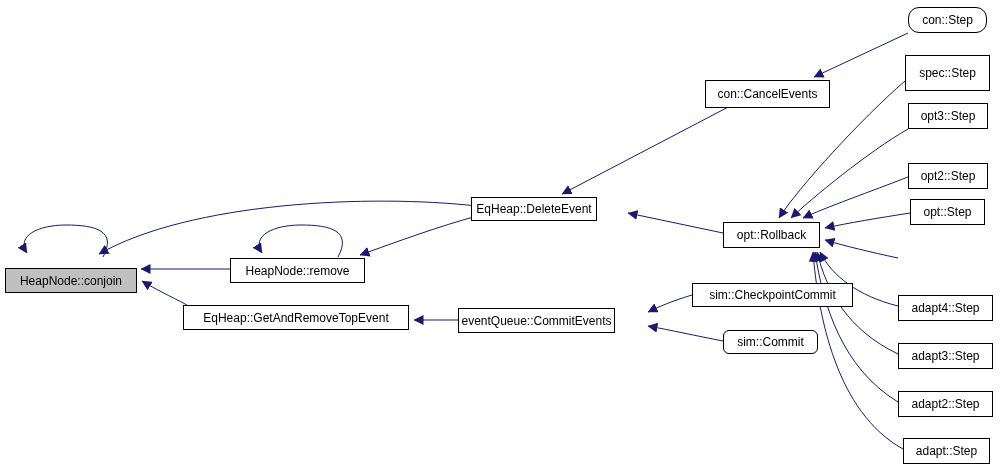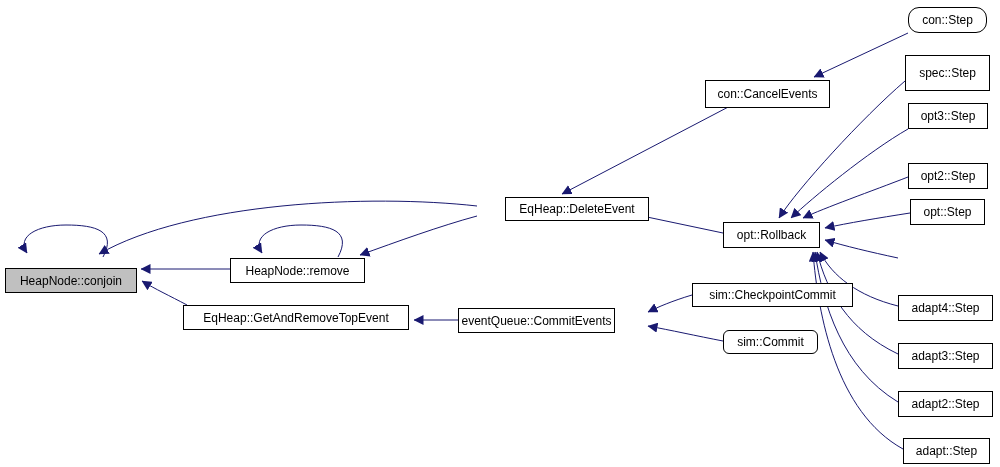--- a/index.html
+++ b/index.html
@@ -69,21 +69,21 @@
     <path d="M 898,402 C 842,368 823,305 815,252" marker-end="url(#arrow)"></path>
     <path d="M 903,449 C 836,412 818,315 813,252" marker-end="url(#arrow)"></path>
   </svg>
 
   <div class="node hl" style="left:5px;top:268px;width:132px;height:25px;">HeapNode::conjoin</div>
 
   <div class="node" style="left:230px;top:258px;width:135px;height:25px;">HeapNode::remove</div>
 
   <div class="node" style="left:183px;top:305px;width:226px;height:25px;">EqHeap::GetAndRemoveTopEvent</div>
 
-  <div class="node" style="left:505px;top:197px;width:144px;height:24px;">EqHeap::DeleteEvent</div>
+  <div class="node" style="left:471px;top:197px;width:126px;height:24px;">EqHeap::DeleteEvent</div>
 
   <div class="node" style="left:458px;top:308px;width:157px;height:25px;">eventQueue::CommitEvents</div>
 
   <div class="node" style="left:692px;top:283px;width:161px;height:24px;">sim::CheckpointCommit</div>
 
   <div class="node" style="left:723px;top:330px;width:95px;height:24px;border-radius:6px;">sim::Commit</div>
 
   <div class="node" style="left:705px;top:80px;width:125px;height:28px;">con::CancelEvents</div>
 
   <div class="node" style="left:723px;top:222px;width:97px;height:26px;">opt::Rollback</div>

